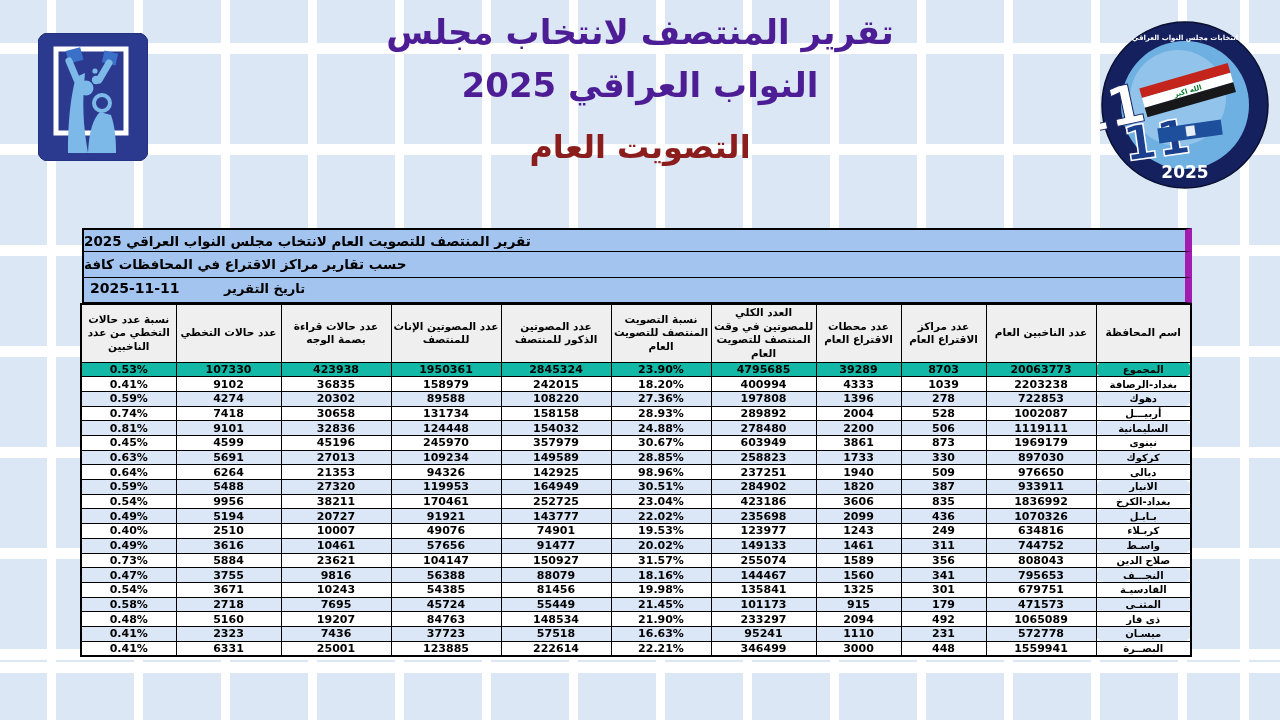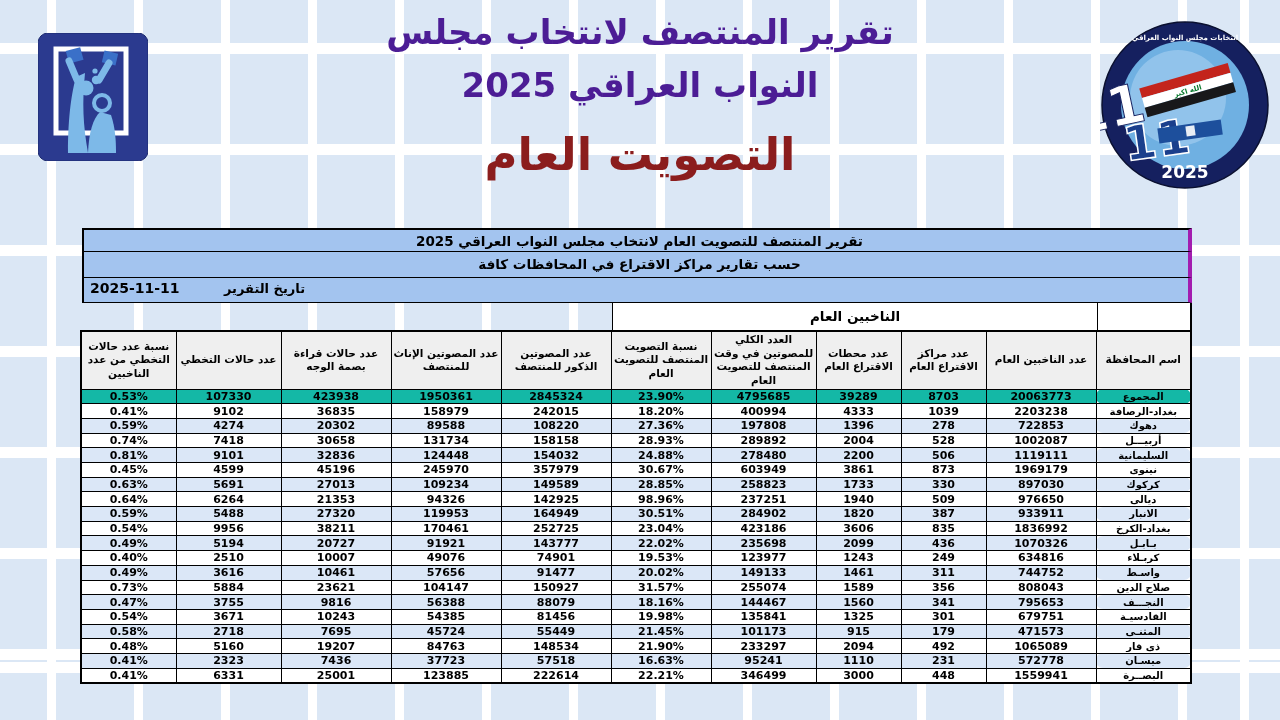--- a/index.html
+++ b/index.html
@@ -15,29 +15,29 @@
       #dbe7f5;
     background-position:-40px -58px, -40px -58px, 0 0;
   }
 
   .content { position:absolute; inset:0; z-index:1; }
 
   
   .main-title { position:absolute; top:6px; left:170px; width:940px; text-align:center;
     font-weight:bold; color:#4c1d95; line-height:1.55; font-size:34px; letter-spacing:-0.5px; }
   .sub-title { position:absolute; top:128px; left:170px; width:940px; text-align:center;
-    font-weight:bold; color:#8b1d1d; font-size:45px; }
+    font-weight:bold; color:#8b1d1d; font-size:32px; }
 
   .left-logo  { position:absolute; top:33px; left:38px; }
   .right-logo { position:absolute; top:20px; left:1100px; }
 
   
   .report { position:absolute; top:228px; left:82px; width:1110px; direction:rtl; }
-  .prerow { background:#a3c4ef; border-left:2px solid #000; border-right:4px solid #a21caf;
-    border-bottom:1px solid #000; text-align:center; font-weight:bold; color:#000;padding-left:7px; }
+  .prerow { background:#a3c4ef; border-left:2px solid #000; border-right:7px solid #a21caf;
+    border-bottom:1px solid #000; text-align:left; font-weight:bold; color:#000; }
   .prerow.first { border-top:2px solid #000; height:24px; font-size:13.5px; line-height:22px; }
   .prerow.second { height:26px; font-size:13.5px; line-height:24px; }
   .prerow.date { height:25px; position:relative; border-bottom:1px solid #000; }
   .prerow.date .dateval { position:absolute; left:6px; top:2px; direction:ltr;
     font-size:14px; font-weight:bold; }
   .prerow.date .datelabel { position:absolute; left:140px; top:3px; font-size:13px; font-weight:bold; }
 
   .grouprow { height:27px; display:flex; direction:rtl; }
   .grouprow .namecap { width:95px; background:#fff; border-left:1px solid #000;
     border-right:2px solid #000; border-bottom:0; }
@@ -107,25 +107,20 @@
       <text x="85" y="158" text-anchor="middle" font-size="17" font-weight="bold" fill="#ffffff">2025</text>
     </svg>
   </div>
 
   <div class="report">
     <div class="prerow first">تقرير المنتصف للتصويت العام لانتخاب مجلس النواب العراقي 2025</div>
     <div class="prerow second">حسب تقارير مراكز الاقتراع في المحافظات كافة</div>
     <div class="prerow date">
       <span class="dateval">2025-11-11</span>
       <span class="datelabel">تاريخ التقرير</span>
-    </div>
-    <div class="grouprow">
-      <div class="namecap"></div>
-      <div class="groupcell">الناخبين العام</div>
-      <div class="gap"></div>
     </div>
 
     <table class="main">
       <colgroup>
         <col style="width:95px">
           <col style="width:110px">
           <col style="width:85px">
         <col style="width:85px">
           <col style="width:105px">
           <col style="width:100px">

